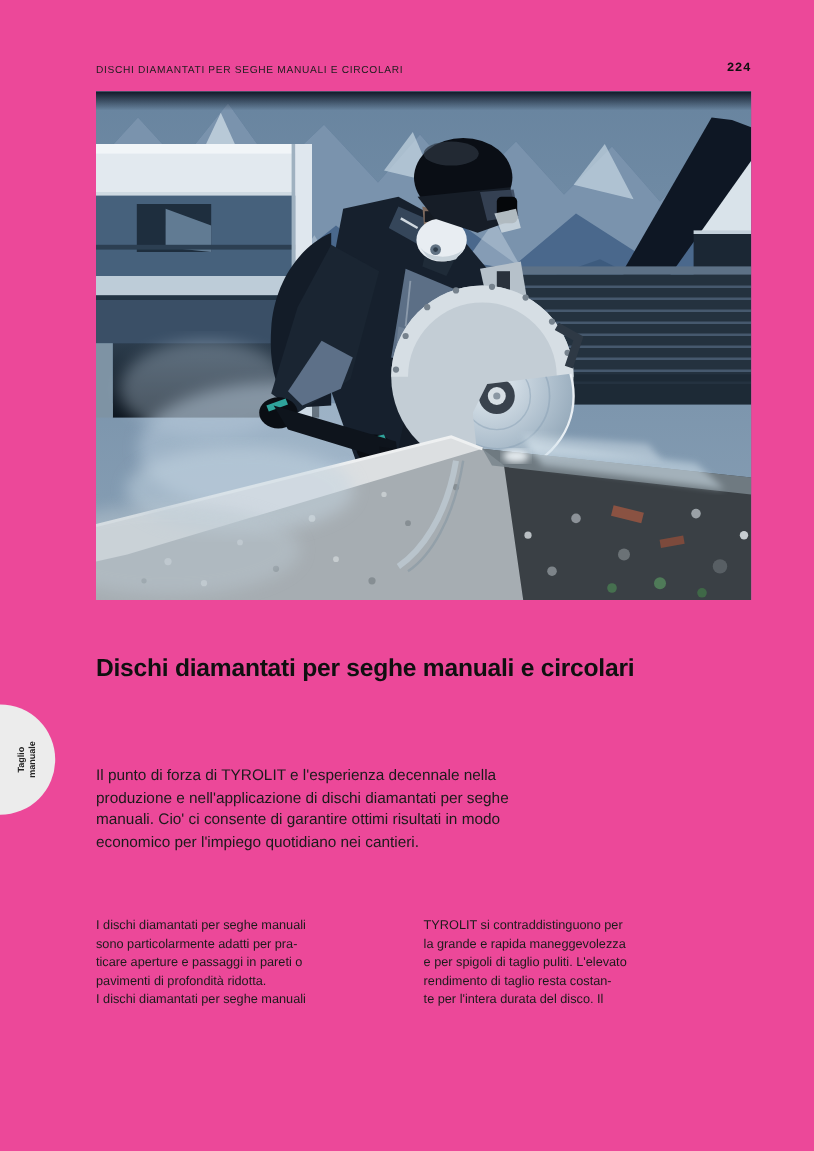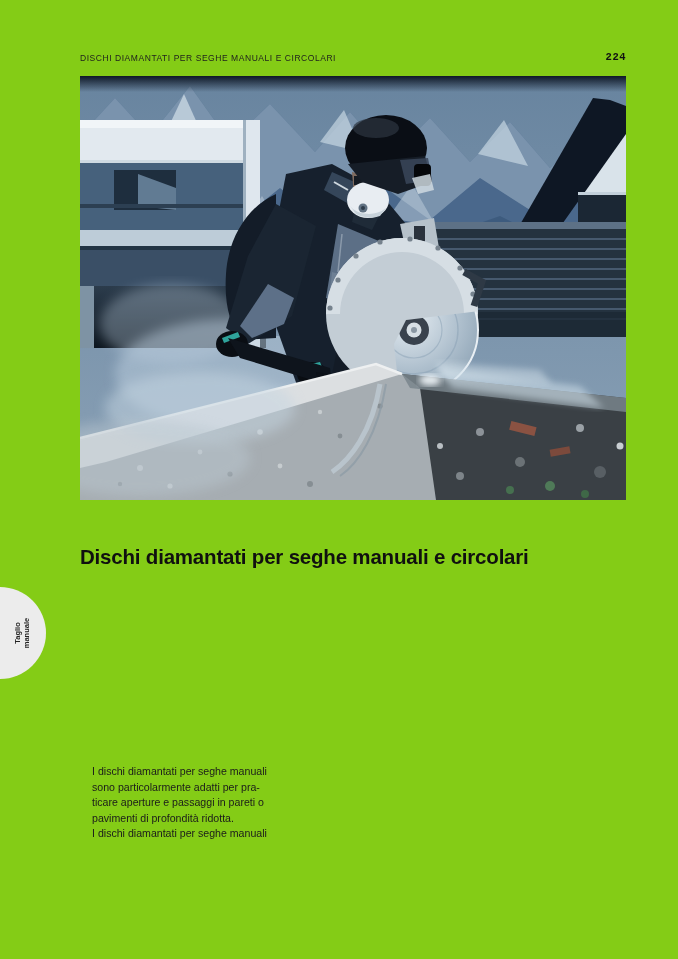--- a/index.html
+++ b/index.html
@@ -1,19 +1,19 @@
 <!DOCTYPE html>
 <html><head>
 <meta charset="utf-8">
 <style>
   * { margin:0; padding:0; box-sizing:border-box; }
   html,body { background:#fff; }
   body { font-family:"Liberation Sans", sans-serif; color:#1a1a1a; }
   .page {
-    position:relative; width:678px; height:959px; background:#84cc16;
+    position:relative; width:678px; height:959px; background:#ec4899;
     overflow:hidden; margin:0 auto;
   }
   .header-row {
     position:absolute; left:80px; top:51px; width:546px;
     display:flex; justify-content:space-between; align-items:flex-end;
   }
   .header-title {
     font-size:8.5px; letter-spacing:0.55px; color:#1e1e1e; font-weight:normal;
   }
   .page-number { font-size:10.5px; font-weight:bold; color:#111; letter-spacing:0.5px;font-family:Liberation Mono, monospace; }
@@ -38,21 +38,21 @@
     transform:rotate(-90deg); white-space:pre-line; text-align:center;
     font-size:7.5px; line-height:9px; font-weight:bold; color:#222;
   }
 
   .intro {
     position:absolute; left:80px; top:637px; width:440px;
     font-size:12.8px; line-height:18.5px; color:#1b1b1b; white-space:pre-line;
   }
 
   .cols {
-    position:absolute; left:92px; top:764px; width:546px;
+    position:absolute; left:80px; top:764px; width:546px;
     display:flex; gap:0;
   }
   .col {
     flex:1 1 0; font-size:10.6px; line-height:15.5px; color:#1b1b1b;
     white-space:pre-line;
   }
 </style>
 </head>
 <body>
 
@@ -272,22 +272,31 @@
   </div>
 
   <h1 class="doc-title">Dischi diamantati per seghe manuali e circolari</h1>
 
   <div class="side-tab-circle"></div>
   <div class="side-tab-labelbox">
     <span class="side-tab-label">Taglio
 manuale</span>
   </div>
 
+  <p class="intro">Il punto di forza di TYROLIT e l'esperienza decennale nella
+produzione e nell'applicazione di dischi diamantati per seghe
+manuali. Cio' ci consente di garantire ottimi risultati in modo
+economico per l'impiego quotidiano nei cantieri.</p>
 
   <div class="cols">
     <div class="col">I dischi diamantati per seghe manuali
 sono particolarmente adatti per pra-
 ticare aperture e passaggi in pareti o
 pavimenti di profondità ridotta.
 I dischi diamantati per seghe manuali</div>
+    <div class="col">TYROLIT si contraddistinguono per
+la grande e rapida maneggevolezza
+e per spigoli di taglio puliti. L'elevato
+rendimento di taglio resta costan-
+te per l'intera durata del disco. Il</div>
   </div>
 
 </div>
 
 </body></html>

